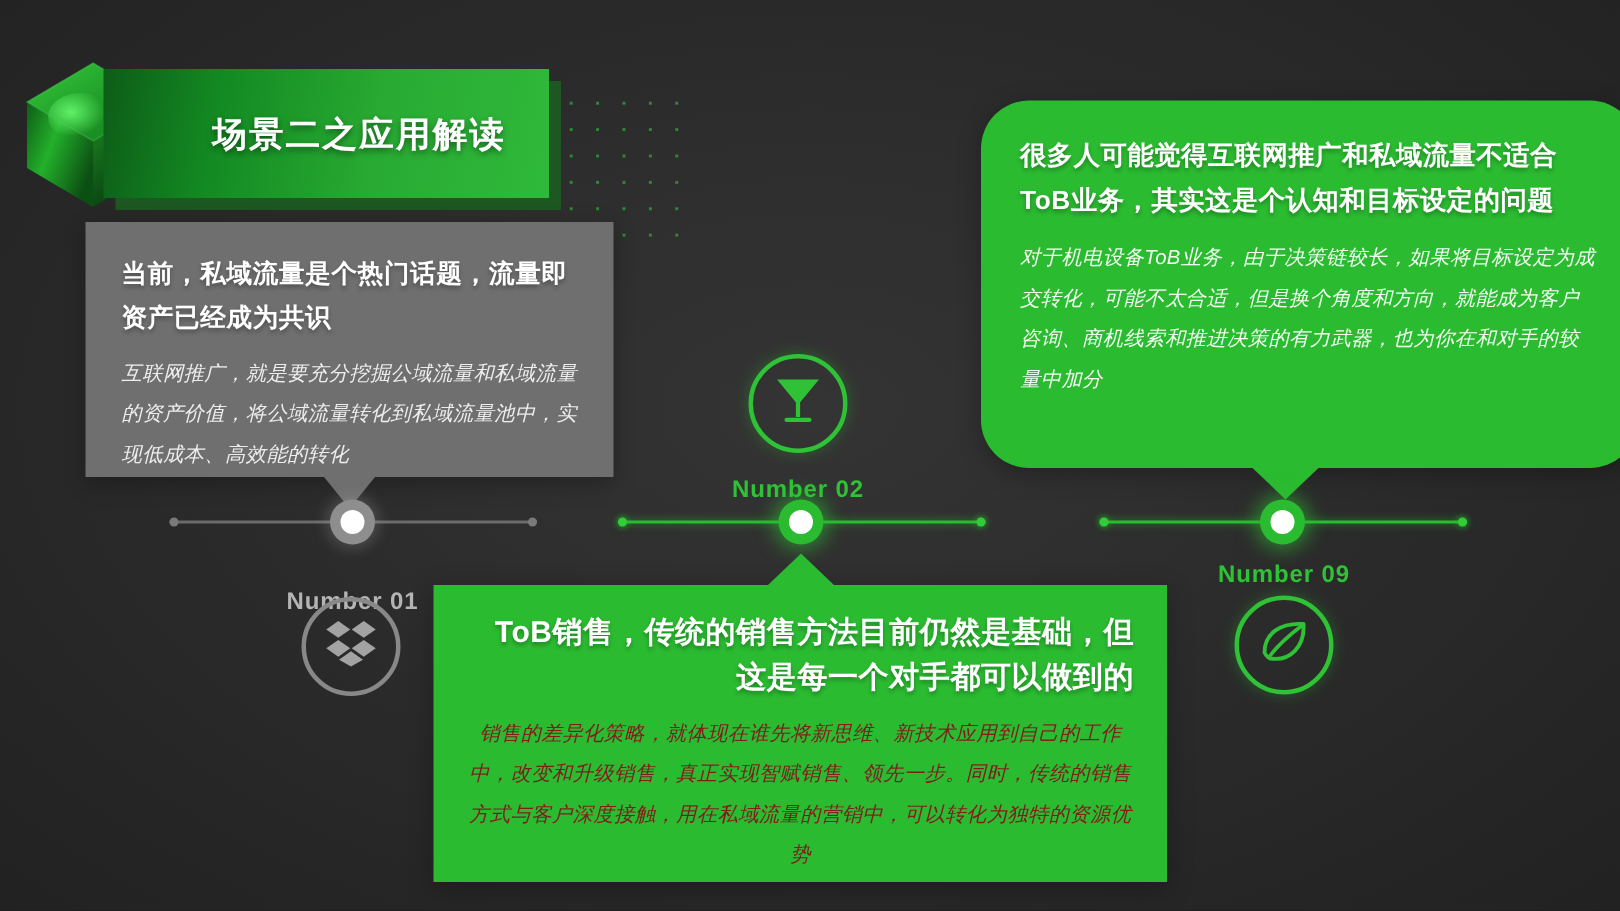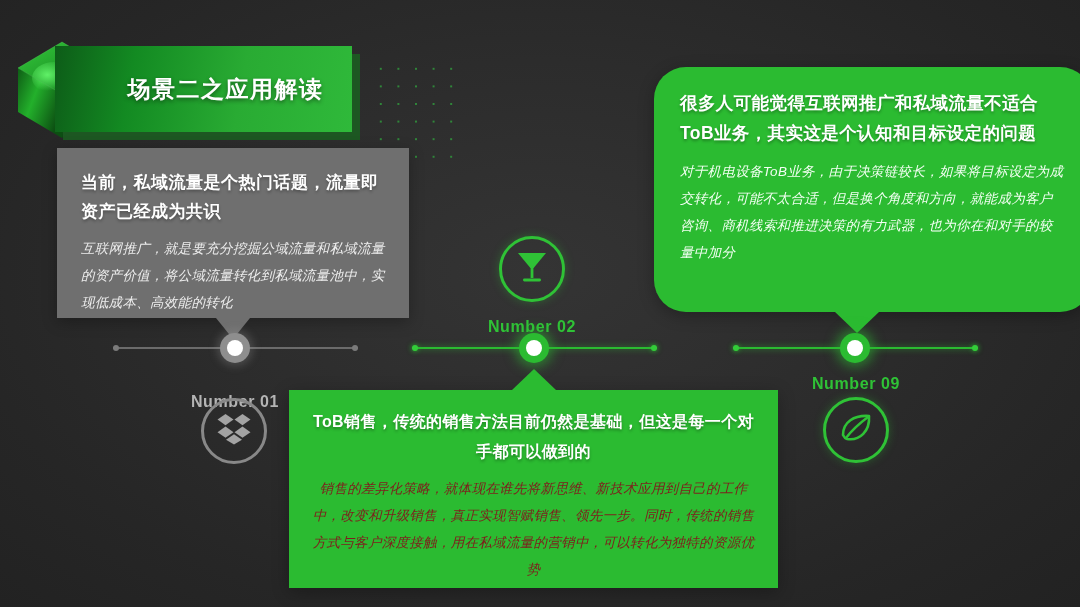--- a/index.html
+++ b/index.html
@@ -27,21 +27,21 @@
     height: 115px;
     background-image: radial-gradient(circle, #2f8f3a 1.15px, rgba(0,0,0,0) 1.3px);
     background-size: 17.6px 17.6px;
     background-position: 2px 2px;
     opacity: .92;
   }
 
   
   #header-banner {
     position: absolute;
-    left: 55px;
+    left: 69px;
     top: 46px;
     width: 297px;
     height: 110px;
   }
   #banner-shadow {
     position: absolute;
     left: 8px;
     top: 8px;
     width: 297px;
     height: 86px;
@@ -138,23 +138,23 @@
   #card-two {
     left: 289px;
     top: 390px;
     width: 489px;
     height: 198px;
     background: #2bbb31;
     padding: 17px 22px 0 22px;
     box-shadow: 0 4px 16px rgba(0,0,0,.28);
   }
   #card-two .card-title {
-    font-size: 16px;
+    font-size: 20px;
     line-height: 30px;
-    text-align: center;
+    text-align: right;
     letter-spacing: .4px;
   }
   #card-two .card-body {
     margin-top: 8px;
     font-size: 13.5px;
     line-height: 27px;
     text-align: center;
     color: #7f1d1d;
     letter-spacing: .3px;
   }

